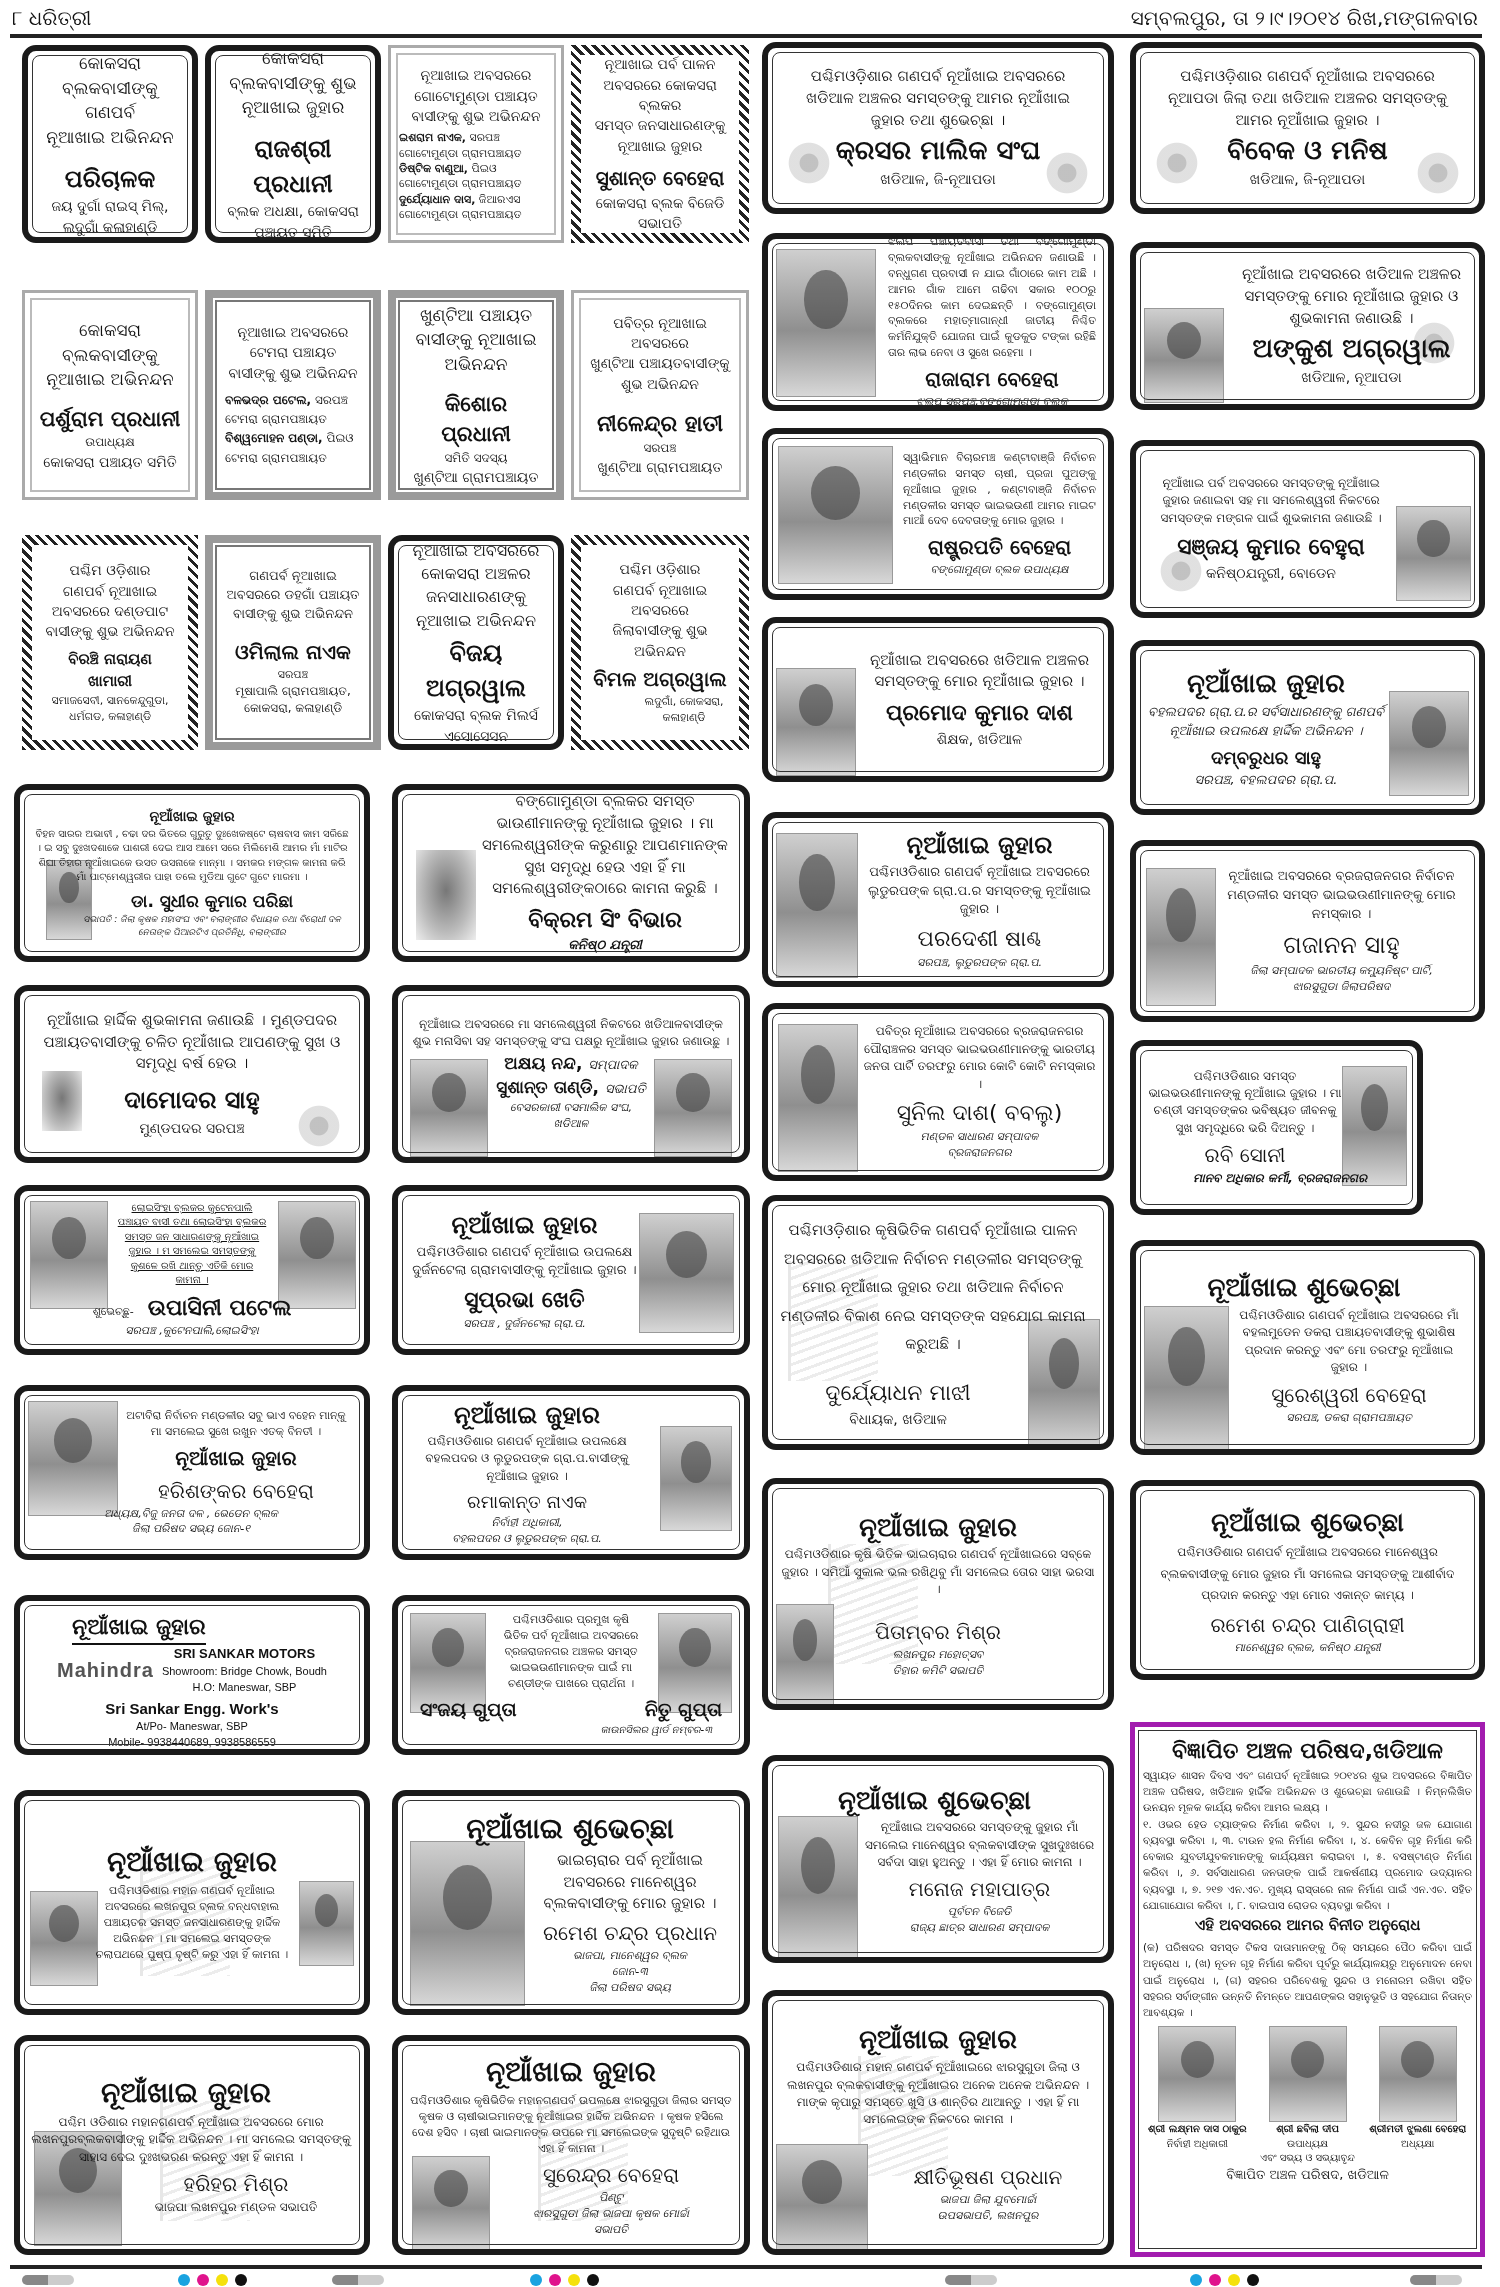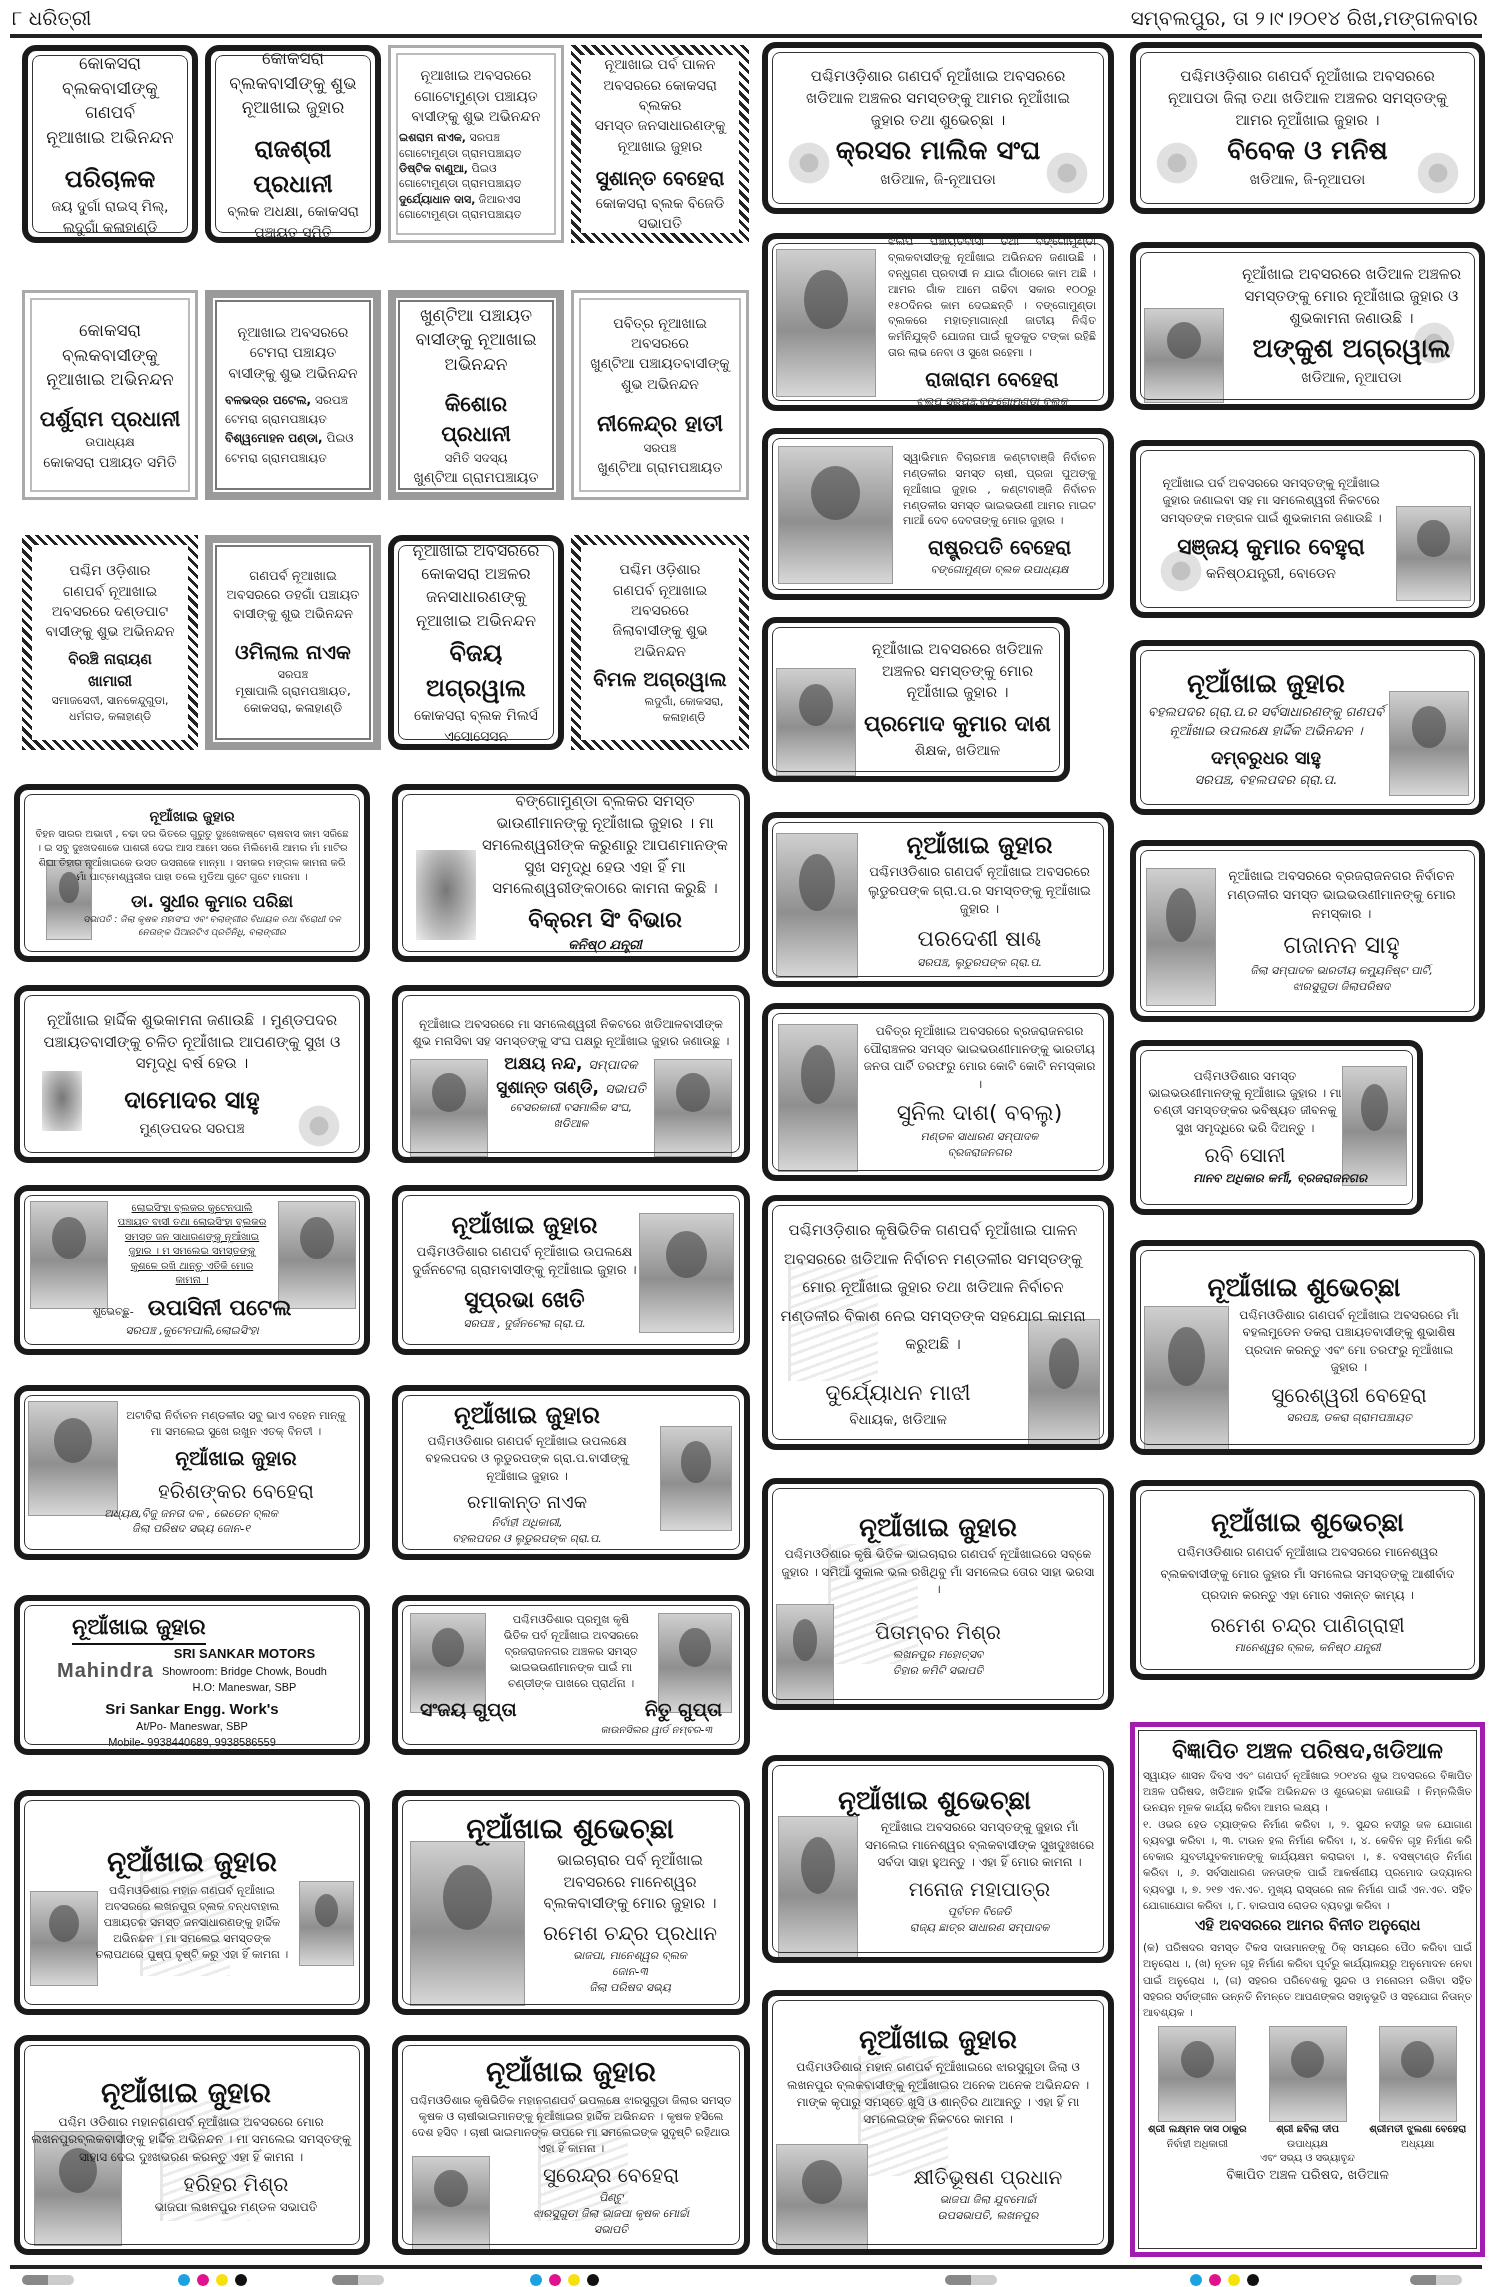--- a/index.html
+++ b/index.html
@@ -208,21 +208,21 @@
   <div class="nm" style="font-size:20px;">ରାଷ୍ଟ୍ରପତି ବେହେରା</div>
   <div class="sub-i" style="font-size:11px;">ବଙ୍ଗୋମୁଣ୍ଡା ବ୍ଲକ ଉପାଧ୍ୟକ୍ଷ</div>
 </div>
 <div class="ad black-round" style="left:1130px;top:440px;width:355px;height:178px;padding-right:85px;">
   <div class="photo" style="right:8px;top:60px;width:75px;height:95px;"></div>
   <div class="flower" style="left:10px;top:90px;"></div>
   <div class="body-sm" style="font-size:12px;">ନୂଆଁଖାଇ ପର୍ବ ଅବସରରେ ସମସ୍ତଙ୍କୁ ନୂଆଁଖାଇ ଜୁହାର ଜଣାଇବା ସହ ମା ସମଲେଶ୍ୱରୀ ନିକଟରେ ସମସ୍ତଙ୍କ ମଙ୍ଗଳ ପାଇଁ ଶୁଭକାମନା ଜଣାଉଛି ।</div>
   <div class="nm" style="font-size:22px;">ସଞ୍ଜୟ କୁମାର ବେହୁରା</div>
   <div class="sub">କନିଷ୍ଠଯନ୍ତ୍ରୀ, ବୋଡେନ</div>
 </div>
-<div class="ad black-round" style="left:762px;top:617px;width:308px;height:165px;padding-left:95px;">
+<div class="ad black-round" style="left:762px;top:617px;width:352px;height:165px;padding-left:95px;">
   <div class="photo" style="left:8px;top:45px;width:80px;height:108px;"></div>
   <div class="hd" style="font-size:15px;">ନୂଆଁଖାଇ ଅବସରରେ ଖଡିଆଳ ଅଞ୍ଚଳର ସମସ୍ତଙ୍କୁ ମୋର ନୂଆଁଖାଇ ଜୁହାର ।</div>
   <div class="nm" style="font-size:22px;">ପ୍ରମୋଦ କୁମାର ଦାଶ</div>
   <div class="sub">ଶିକ୍ଷକ, ଖଡିଆଳ</div>
 </div>
 <div class="ad black-round" style="left:1130px;top:640px;width:355px;height:175px;padding-right:95px;">
   <div class="photo" style="right:10px;top:45px;width:80px;height:105px;"></div>
   <div class="title" style="font-size:26px;">ନୂଆଁଖାଇ ଜୁହାର</div>
   <div class="sub-i">ବହଲପଦର ଗ୍ରା.ପ.ର ସର୍ବସାଧାରଣଙ୍କୁ ଗଣପର୍ବ ନୂଆଁଖାଇ ଉପଲକ୍ଷେ ହାର୍ଦ୍ଦିକ ଅଭିନନ୍ଦନ ।</div>
   <div class="nm" style="font-size:18px;">ଦମ୍ବରୁଧର ସାହୁ</div>

